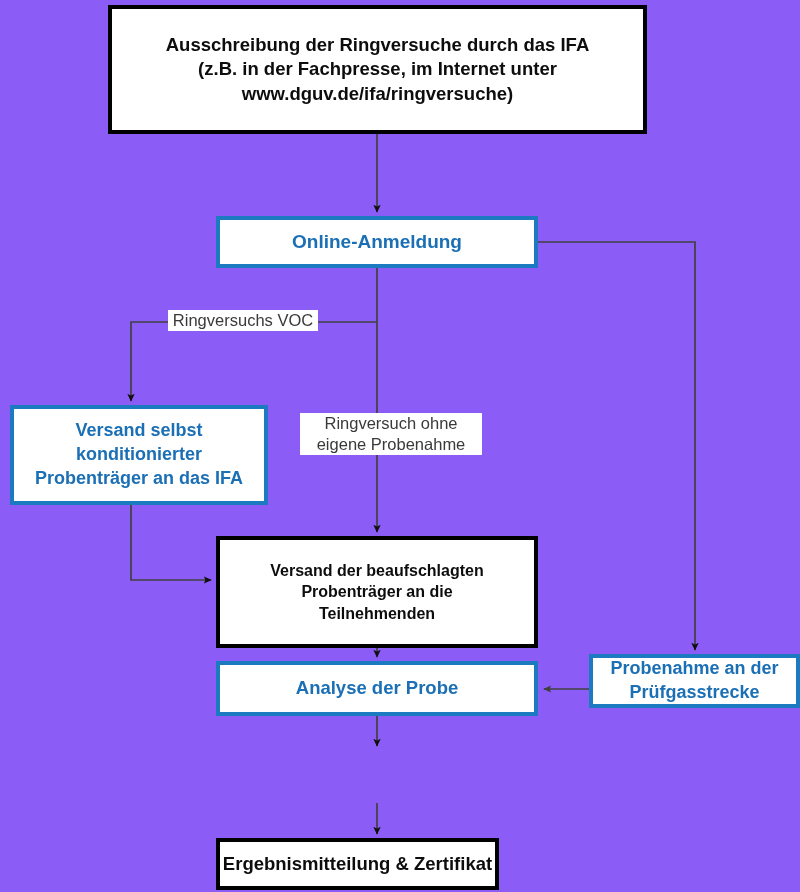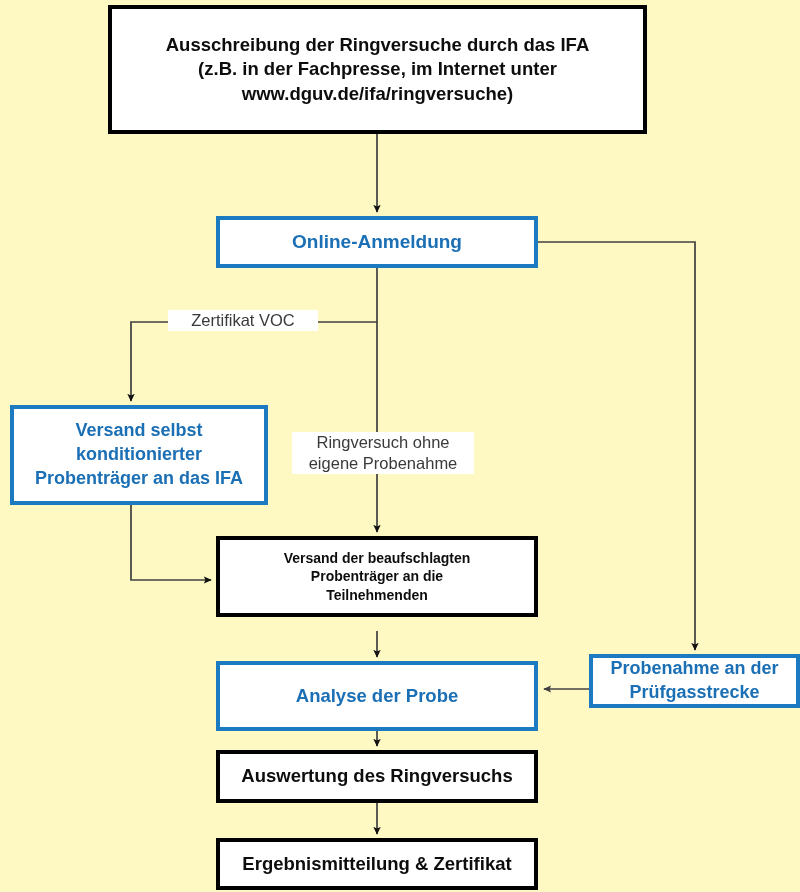--- a/index.html
+++ b/index.html
@@ -8,21 +8,21 @@
     background: #ffffff;
   }
   body {
     font-family: "Liberation Sans", sans-serif;
     -webkit-font-smoothing: antialiased;
   }
   #canvas {
     position: relative;
     width: 800px;
     height: 892px;
-    background: #fef9c3;
+    background: #8b5cf6;
     overflow: hidden;
   }
   svg.connectors {
     position: absolute;
     left: 0;
     top: 0;
     width: 800px;
     height: 892px;
     pointer-events: none;
   }
@@ -54,29 +54,29 @@
     text-align: center;
     font-weight: normal;
     background: #ffffff;
     white-space: pre-line;
   }
 
   
   #node-ausschreibung { left: 108px; top: 5px;   width: 539px; height: 129px; font-size: 18.5px; }
   #node-anmeldung     { left: 216px; top: 216px; width: 322px; height: 52px;  font-size: 19px; text-align: center;   }
   #node-versand-selbst{ left: 10px;   top: 405px; width: 258px; height: 100px; font-size: 18px;   }
-  #node-versand-beauf { left: 216px; top: 536px; width: 322px; height: 81px;  font-size: 14px; }
-  #node-analyse       { left: 216px; top: 661px; width: 322px; height: 70px;  font-size: 18.5px; }
+  #node-versand-beauf { left: 216px; top: 536px; width: 322px; height: 112px;  font-size: 16px; }
+  #node-analyse       { left: 216px; top: 661px; width: 322px; height: 55px;  font-size: 18.5px; }
   #node-auswertung    { left: 216px; top: 750px; width: 322px; height: 53px;  font-size: 18.5px; }
-  #node-ergebnis      { left: 216px; top: 838px; width: 322px; height: 52px;  font-size: 18.5px; }
+  #node-ergebnis      { left: 216px; top: 838px; width: 283px; height: 52px;  font-size: 18.5px; }
   #node-probenahme    { left: 589px; top: 654px; width: 211px; height: 54px;  font-size: 18px;   }
 
   
   #label-voc      { left: 168px; top: 310px; width: 150px; }
-  #label-ohne     { left: 292px; top: 413px; width: 182px; margin-top: 19px; }
+  #label-ohne     { left: 300px; top: 413px; width: 182px; }
   #label-mit      { left: 617px; top: 400px; width: 160px; }
 </style>
 </head>
 <body>
 
 <div id="canvas">
 
   <svg class="connectors" viewBox="0 0 800 892">
     <defs>
       <marker id="arrow-black" markerWidth="10" markerHeight="10" refX="7.2" refY="4" orient="auto" markerUnits="userSpaceOnUse">
@@ -120,23 +120,22 @@
 
   <div class="node black" id="node-versand-beauf">Versand der beaufschlagten
 Probenträger an die
 Teilnehmenden</div>
 
   <div class="node blue" id="node-analyse">Analyse der Probe</div>
 
   <div class="node blue" id="node-probenahme">Probenahme an der
 Prüfgasstrecke</div>
 
-  <div class="node black" id="node-auswertung">Auswertung des Ringversuchs</div>
 
   <div class="node black" id="node-ergebnis">Ergebnismitteilung &amp; Zertifikat</div>
 
-  <div class="edge-label" id="label-voc">Zertifikat VOC</div>
+  <div class="edge-label" id="label-voc">Ringversuchs VOC</div>
 
   <div class="edge-label" id="label-ohne">Ringversuch ohne
 eigene Probenahme</div>
 
 
 </div>
 
 </body></html>

